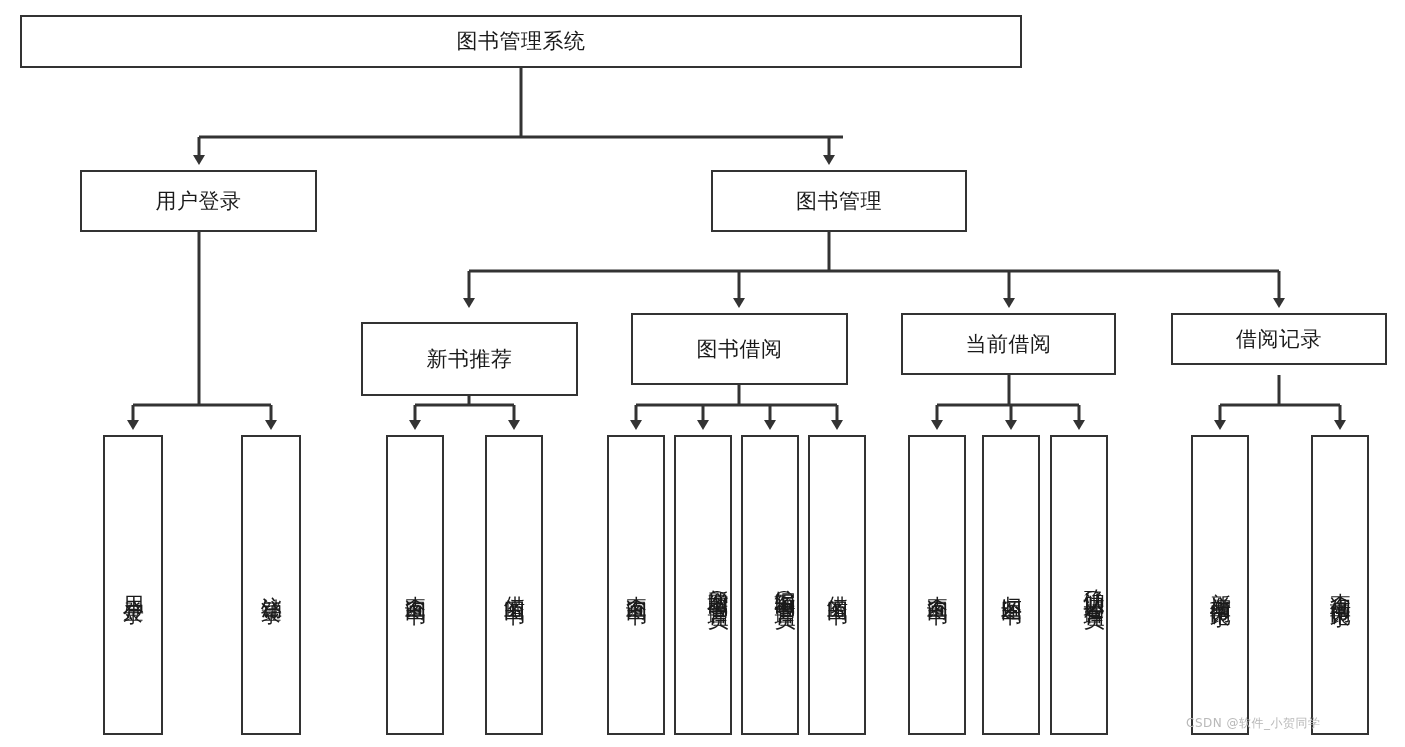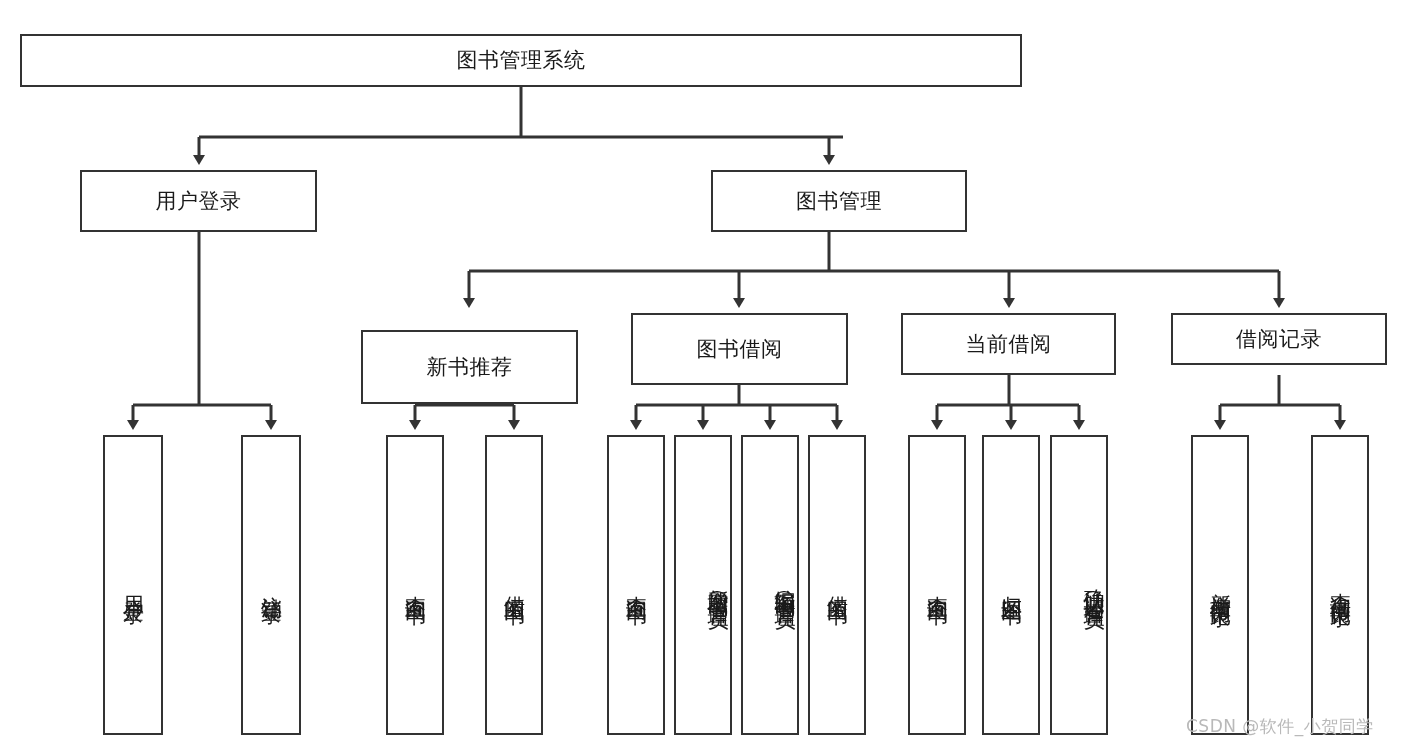--- a/index.html
+++ b/index.html
@@ -54,21 +54,21 @@
     display: block;
     text-align: center;
   }
   .node.vert.topalign {
     align-items: flex-start;
   }
   .watermark {
     position: absolute;
     left: 1186px;
     top: 715px;
-    font-size: 17px;
+    font-size: 12px;
     color: #b9b9b9;
     white-space: nowrap;
     letter-spacing: 0.5px;
   }
 </style>
 </head>
 <body>
 
 <div id="canvas">
 
@@ -115,32 +115,32 @@
       <path d="M1011,405 L1011,421" marker-end="url(#arrow)"></path>
       <path d="M1079,405 L1079,421" marker-end="url(#arrow)"></path>
 
       <path d="M1279,375 L1279,405"></path>
       <path d="M1220,405 L1340,405"></path>
       <path d="M1220,405 L1220,421" marker-end="url(#arrow)"></path>
       <path d="M1340,405 L1340,421" marker-end="url(#arrow)"></path>
     </g>
   </svg>
 
-  <div class="node horiz" style="left:20px; top:15px; width:1002px; height:53px;margin-top:19px;">
+  <div class="node horiz" style="left:20px; top:15px; width:1002px; height:53px;">
     <span>图书管理系统</span>
   </div>
 
   <div class="node horiz" style="left:80px; top:170px; width:237px; height:62px;">
     <span>用户登录</span>
   </div>
   <div class="node horiz" style="left:711px; top:170px; width:256px; height:62px;">
     <span>图书管理</span>
   </div>
 
-  <div class="node horiz" style="left:361px; top:330px; width:217px; height:74px;">
+  <div class="node horiz" style="left:361px; top:322px; width:217px; height:74px;">
     <span>新书推荐</span>
   </div>
   <div class="node horiz" style="left:631px; top:313px; width:217px; height:72px;">
     <span>图书借阅</span>
   </div>
   <div class="node horiz" style="left:901px; top:313px; width:215px; height:62px;align-items:center;">
     <span>当前借阅</span>
   </div>
   <div class="node horiz" style="left:1171px; top:313px; width:216px; height:52px;">
     <span>借阅记录</span>

